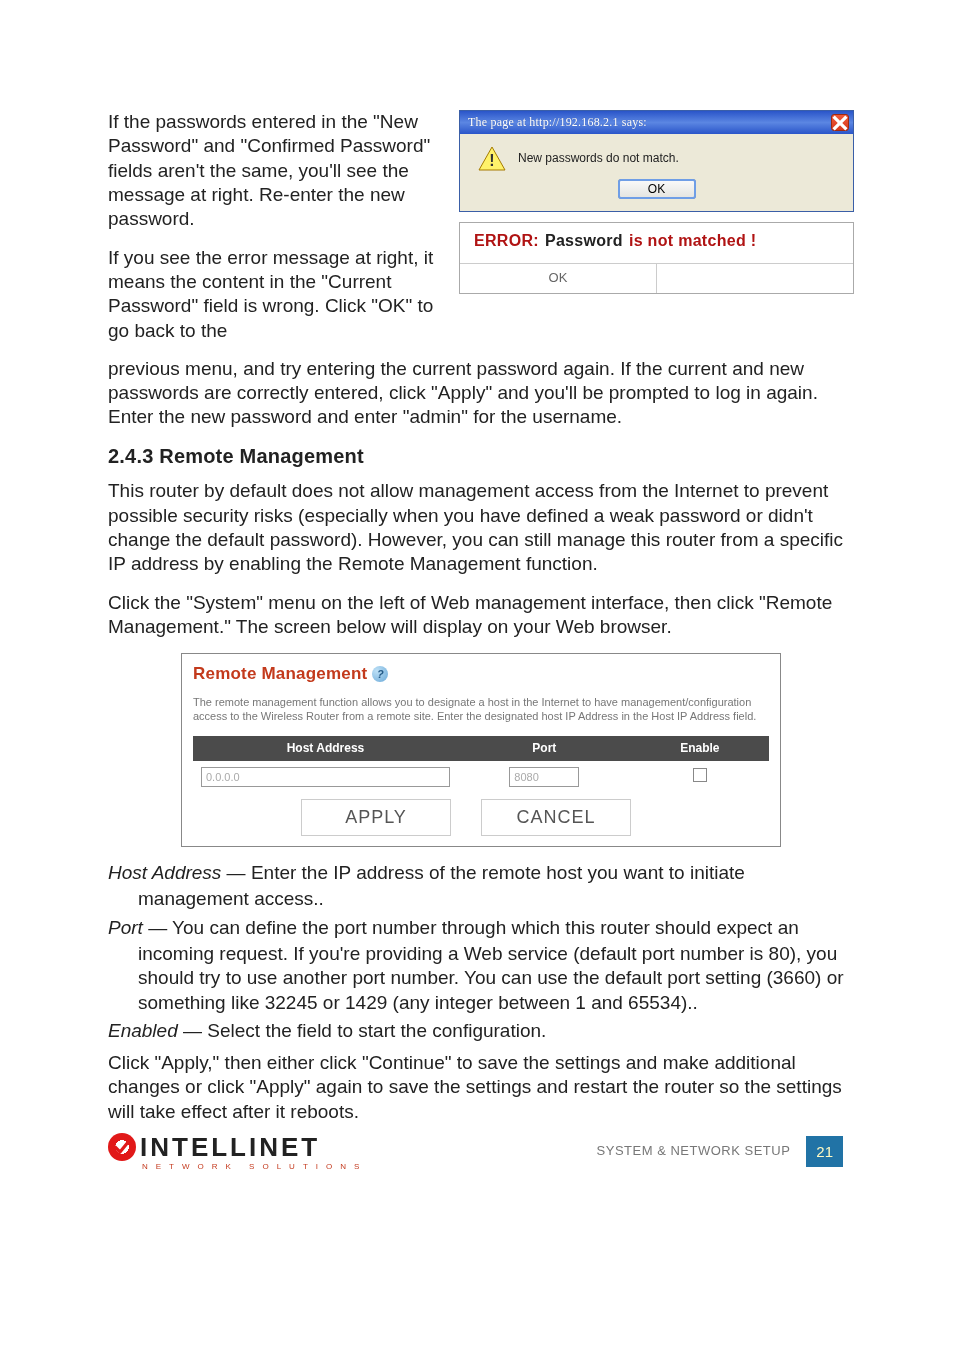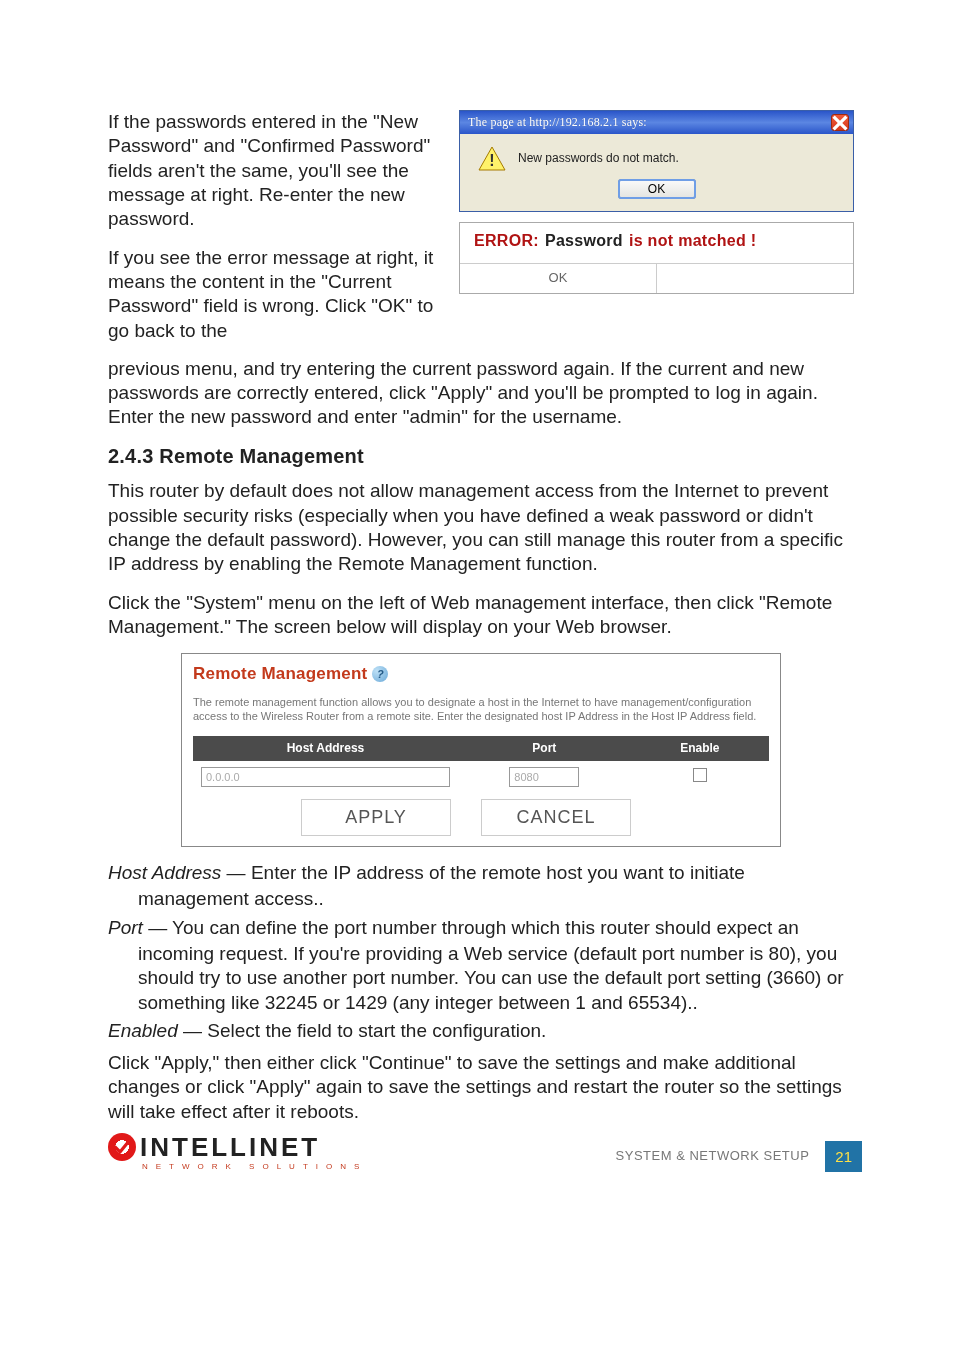--- a/index.html
+++ b/index.html
@@ -121,40 +121,40 @@
     width: 100%; height: 20px; font-size: 11px; color: #aaa; border: 1px solid #999; padding: 0 4px; background: #fff;
   }
   .panel-table input[type=text].narrow { width: 70px; }
   .panel-table .chk { width: 14px; height: 14px; border: 1px solid #888; display: inline-block; background: #fff; }
   .panel-btn-row { display: flex; justify-content: center; gap: 30px; margin-top: 6px; padding-right: 30px; }
   .panel-btn-row .cell { width: 150px; border: 1px solid #ccc; font-size: 18px; padding: 6px 0; text-align: center; color: #555; cursor: pointer; letter-spacing: 1px; }
 
   
   .footer {
     position: absolute;
-    left: 108px; right: 92px;
+    left: 108px; right: 111px;
     bottom: 178px;
     display: flex;
-    align-items: flex-end;
+    align-items: center;
     justify-content: space-between;
   }
   .logo { display: flex; flex-direction: column; }
   .logo-row { display: flex; align-items: center; gap: 4px; }
   .logo-mark {
     width: 28px; height: 28px; border-radius: 50%;
     background: radial-gradient(circle at 50% 50%, #fff 34%, transparent 35%), #e11919;
     position: relative;
     display: flex; align-items: center; justify-content: center;
   }
   .logo-mark svg { width: 22px; height: 22px; }
   .logo-text { font-size: 26px; font-weight: 900; letter-spacing: 3px; color: #222; font-family: Arial Black, Arial, sans-serif; }
   .logo-sub { font-size: 8px; letter-spacing: 8px; color: #c43a1e; margin-left: 34px; margin-top: -2px; }
   .foot-right { display: flex; align-items: center; gap: 16px; }
   .foot-label { font-size: 13px; color: #777; letter-spacing: 0.5px; }
-  .page-badge { background: #2173a6; color: #fde047; font-size: 15px; padding: 6px 10px; }
+  .page-badge { background: #2173a6; color: #fef9c3; font-size: 15px; padding: 6px 10px; }
 </style>
 </head>
 <body>
 
 <div class="top-row">
   <div class="left-col">
     <p class="para">If the passwords entered in the "New Password" and "Confirmed Password" fields aren't the same, you'll see the message at right. Re-enter the new password.</p>
     <p class="para-inline">If you see the error message at right, it means the content in the "Current Password" field is wrong. Click "OK" to go back to the</p>
   </div>
   <div class="right-col">

